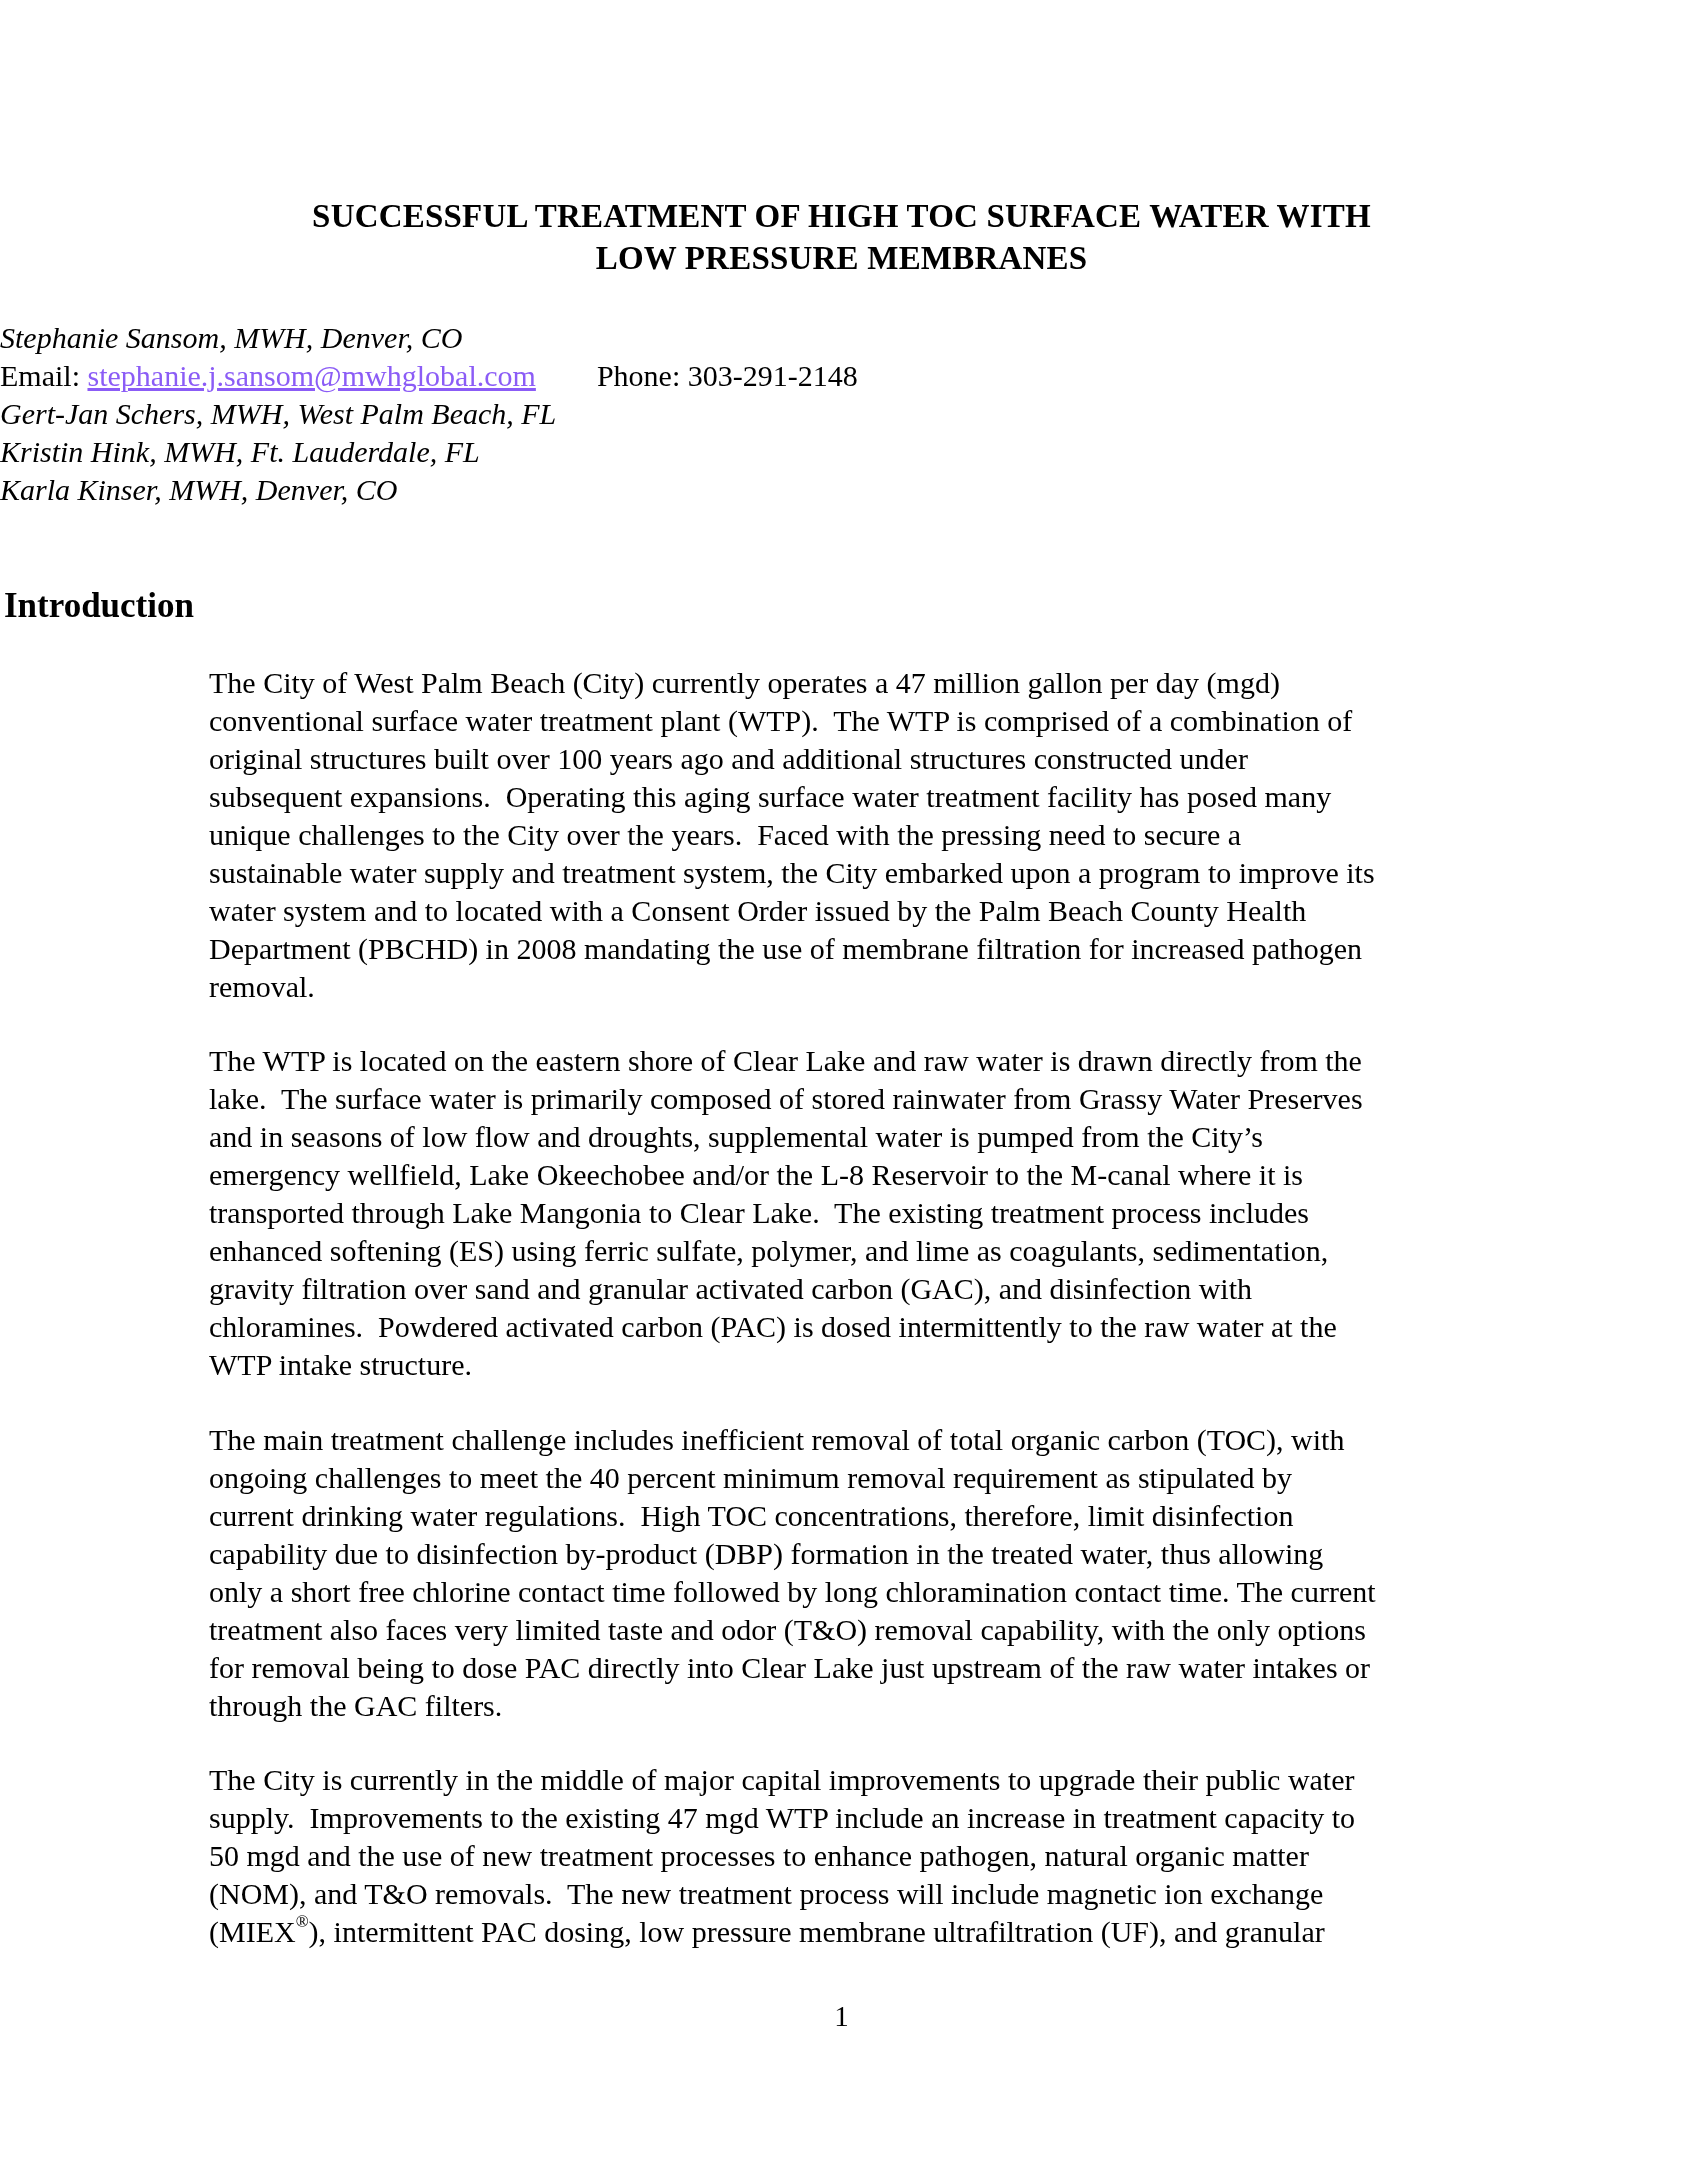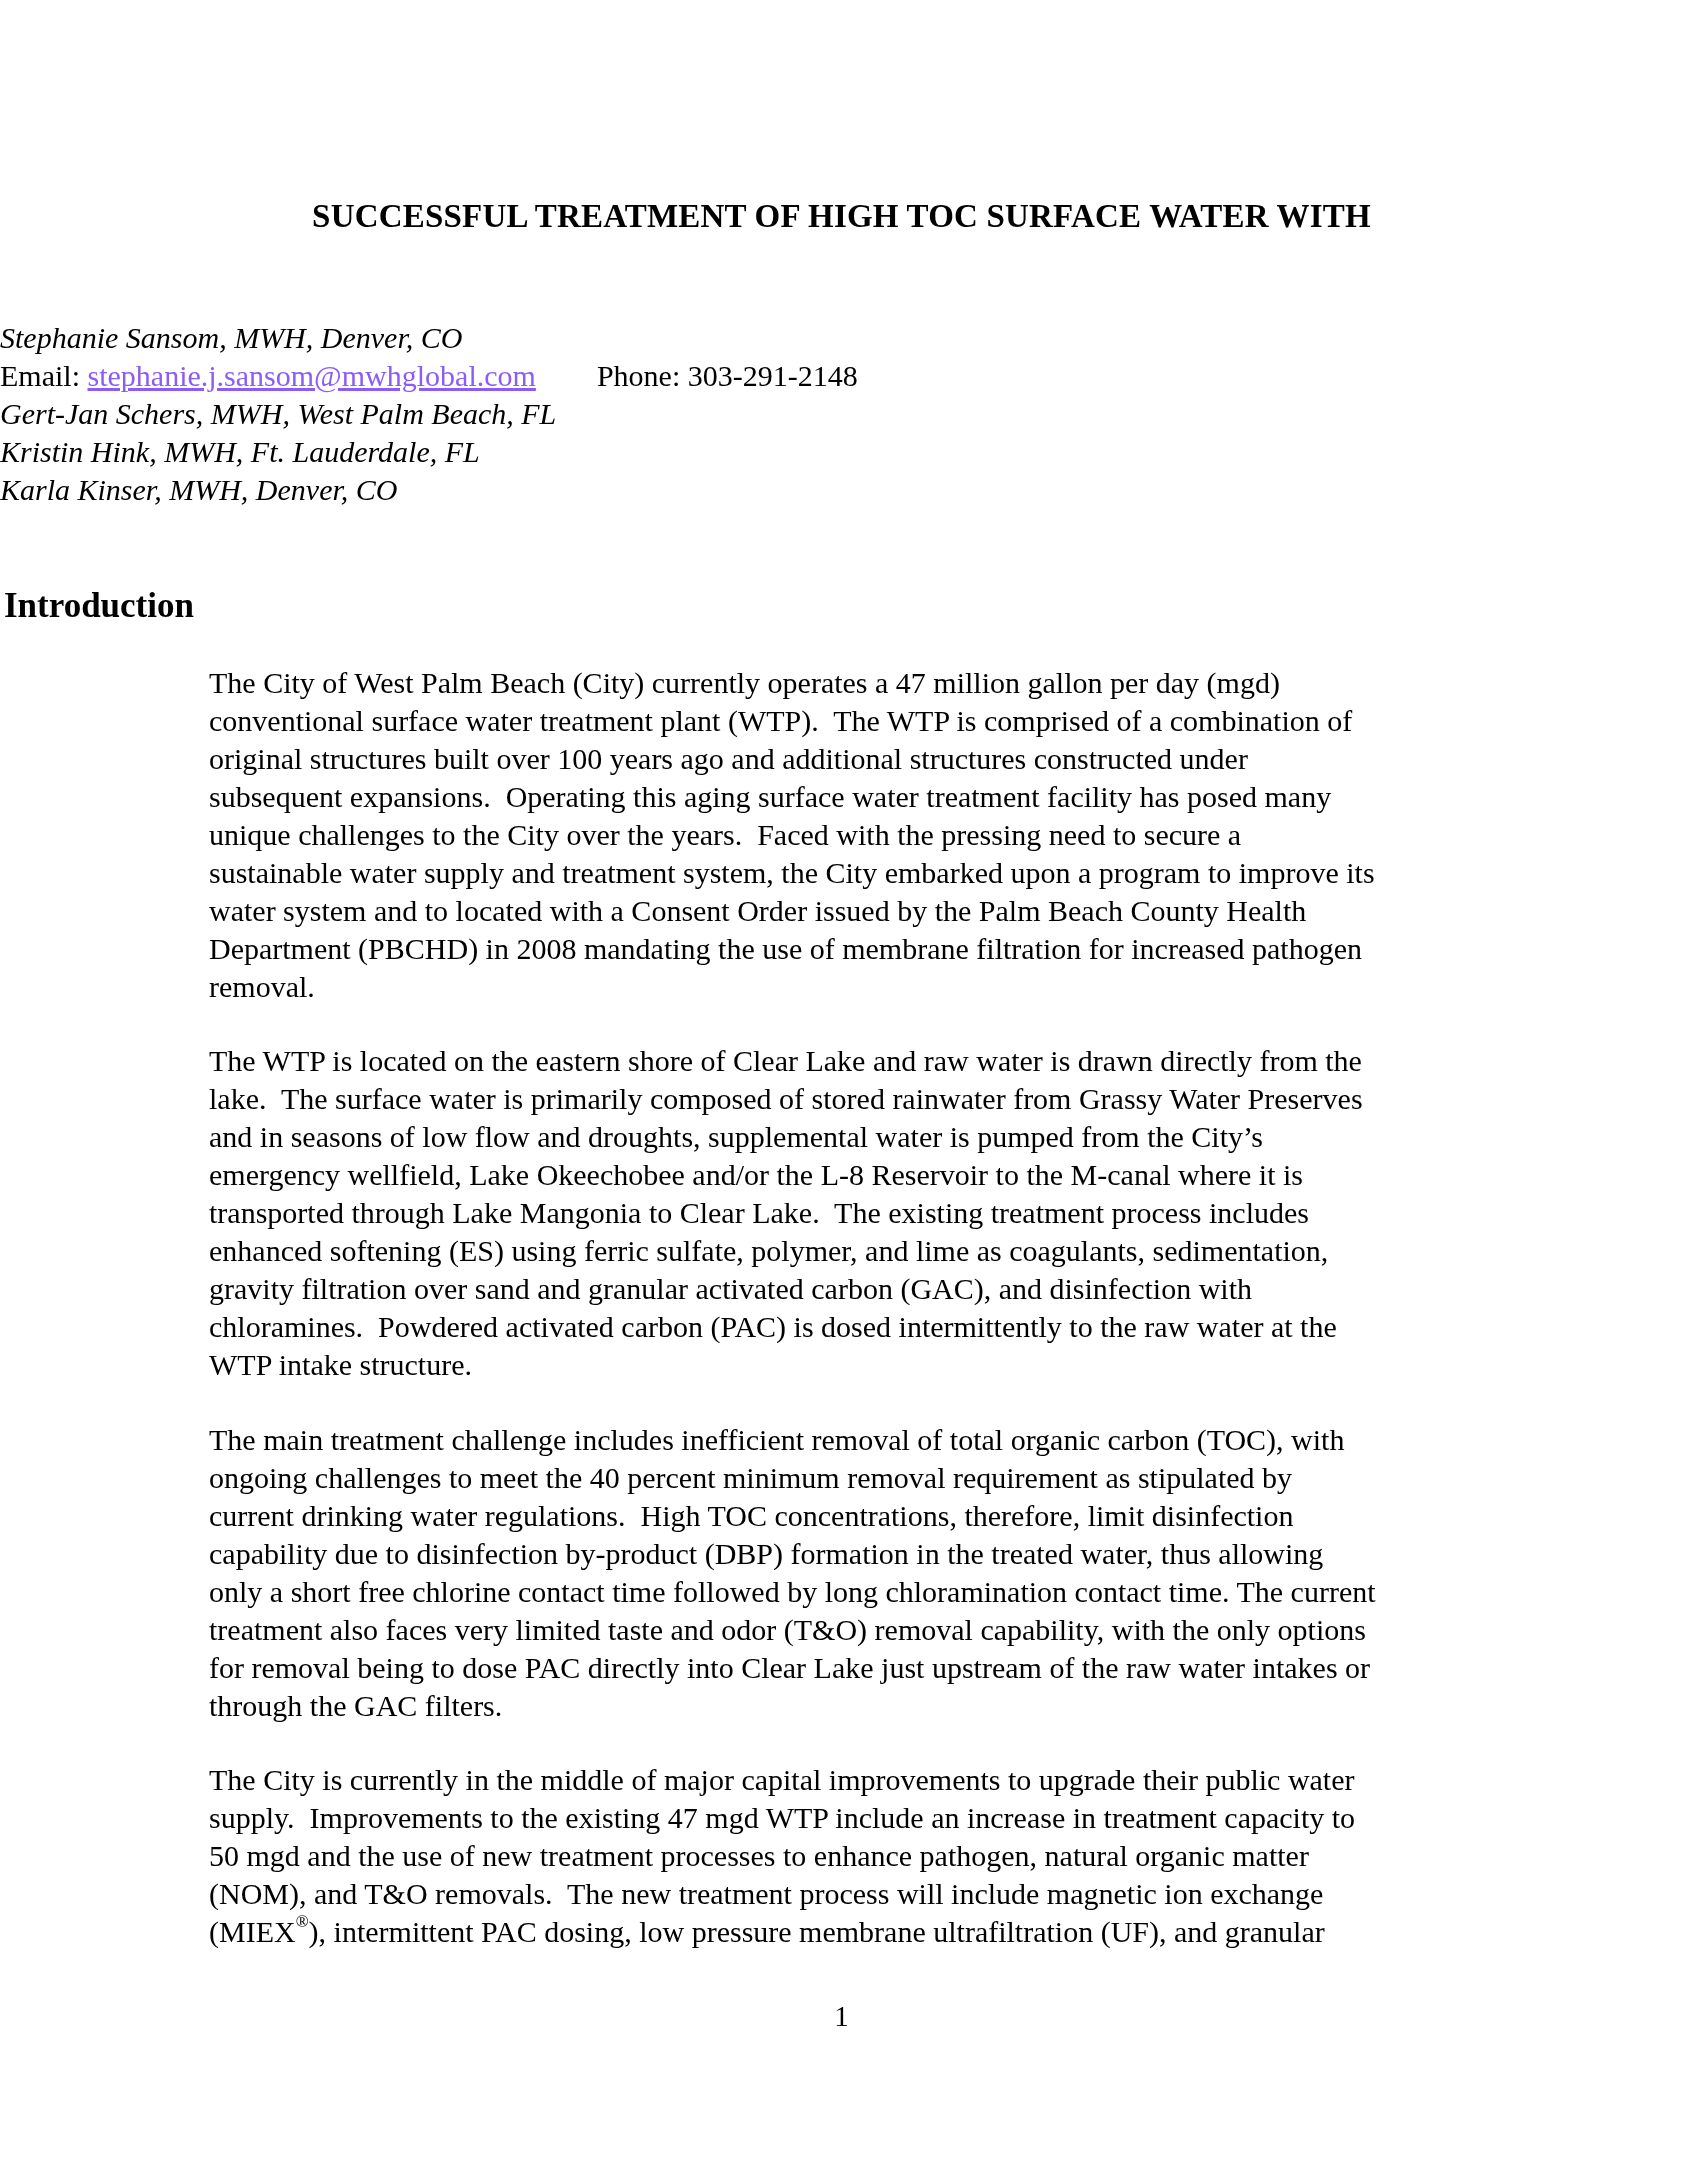--- a/index.html
+++ b/index.html
@@ -89,20 +89,21 @@
     line-height: 34px;
   }
 </style>
 </head>
 <body>
 
 <div class="page">
 
   <div class="title">
     <span class="line">SUCCESSFUL TREATMENT OF HIGH TOC SURFACE WATER WITH</span>
+    <span class="line">LOW PRESSURE MEMBRANES</span>
   </div>
 
   <div class="authors">
     <span class="line italic">Stephanie Sansom, MWH, Denver, CO</span>
     <span class="line"><span>Email: </span><a class="email-link">stephanie.j.sansom@mwhglobal.com</a><span class="phone-gap"></span><span>Phone: 303-291-2148</span></span>
     <span class="line italic">Gert-Jan Schers, MWH, West Palm Beach, FL</span>
     <span class="line italic">Kristin Hink, MWH, Ft. Lauderdale, FL</span>
     <span class="line italic">Karla Kinser, MWH, Denver, CO</span>
   </div>
 

